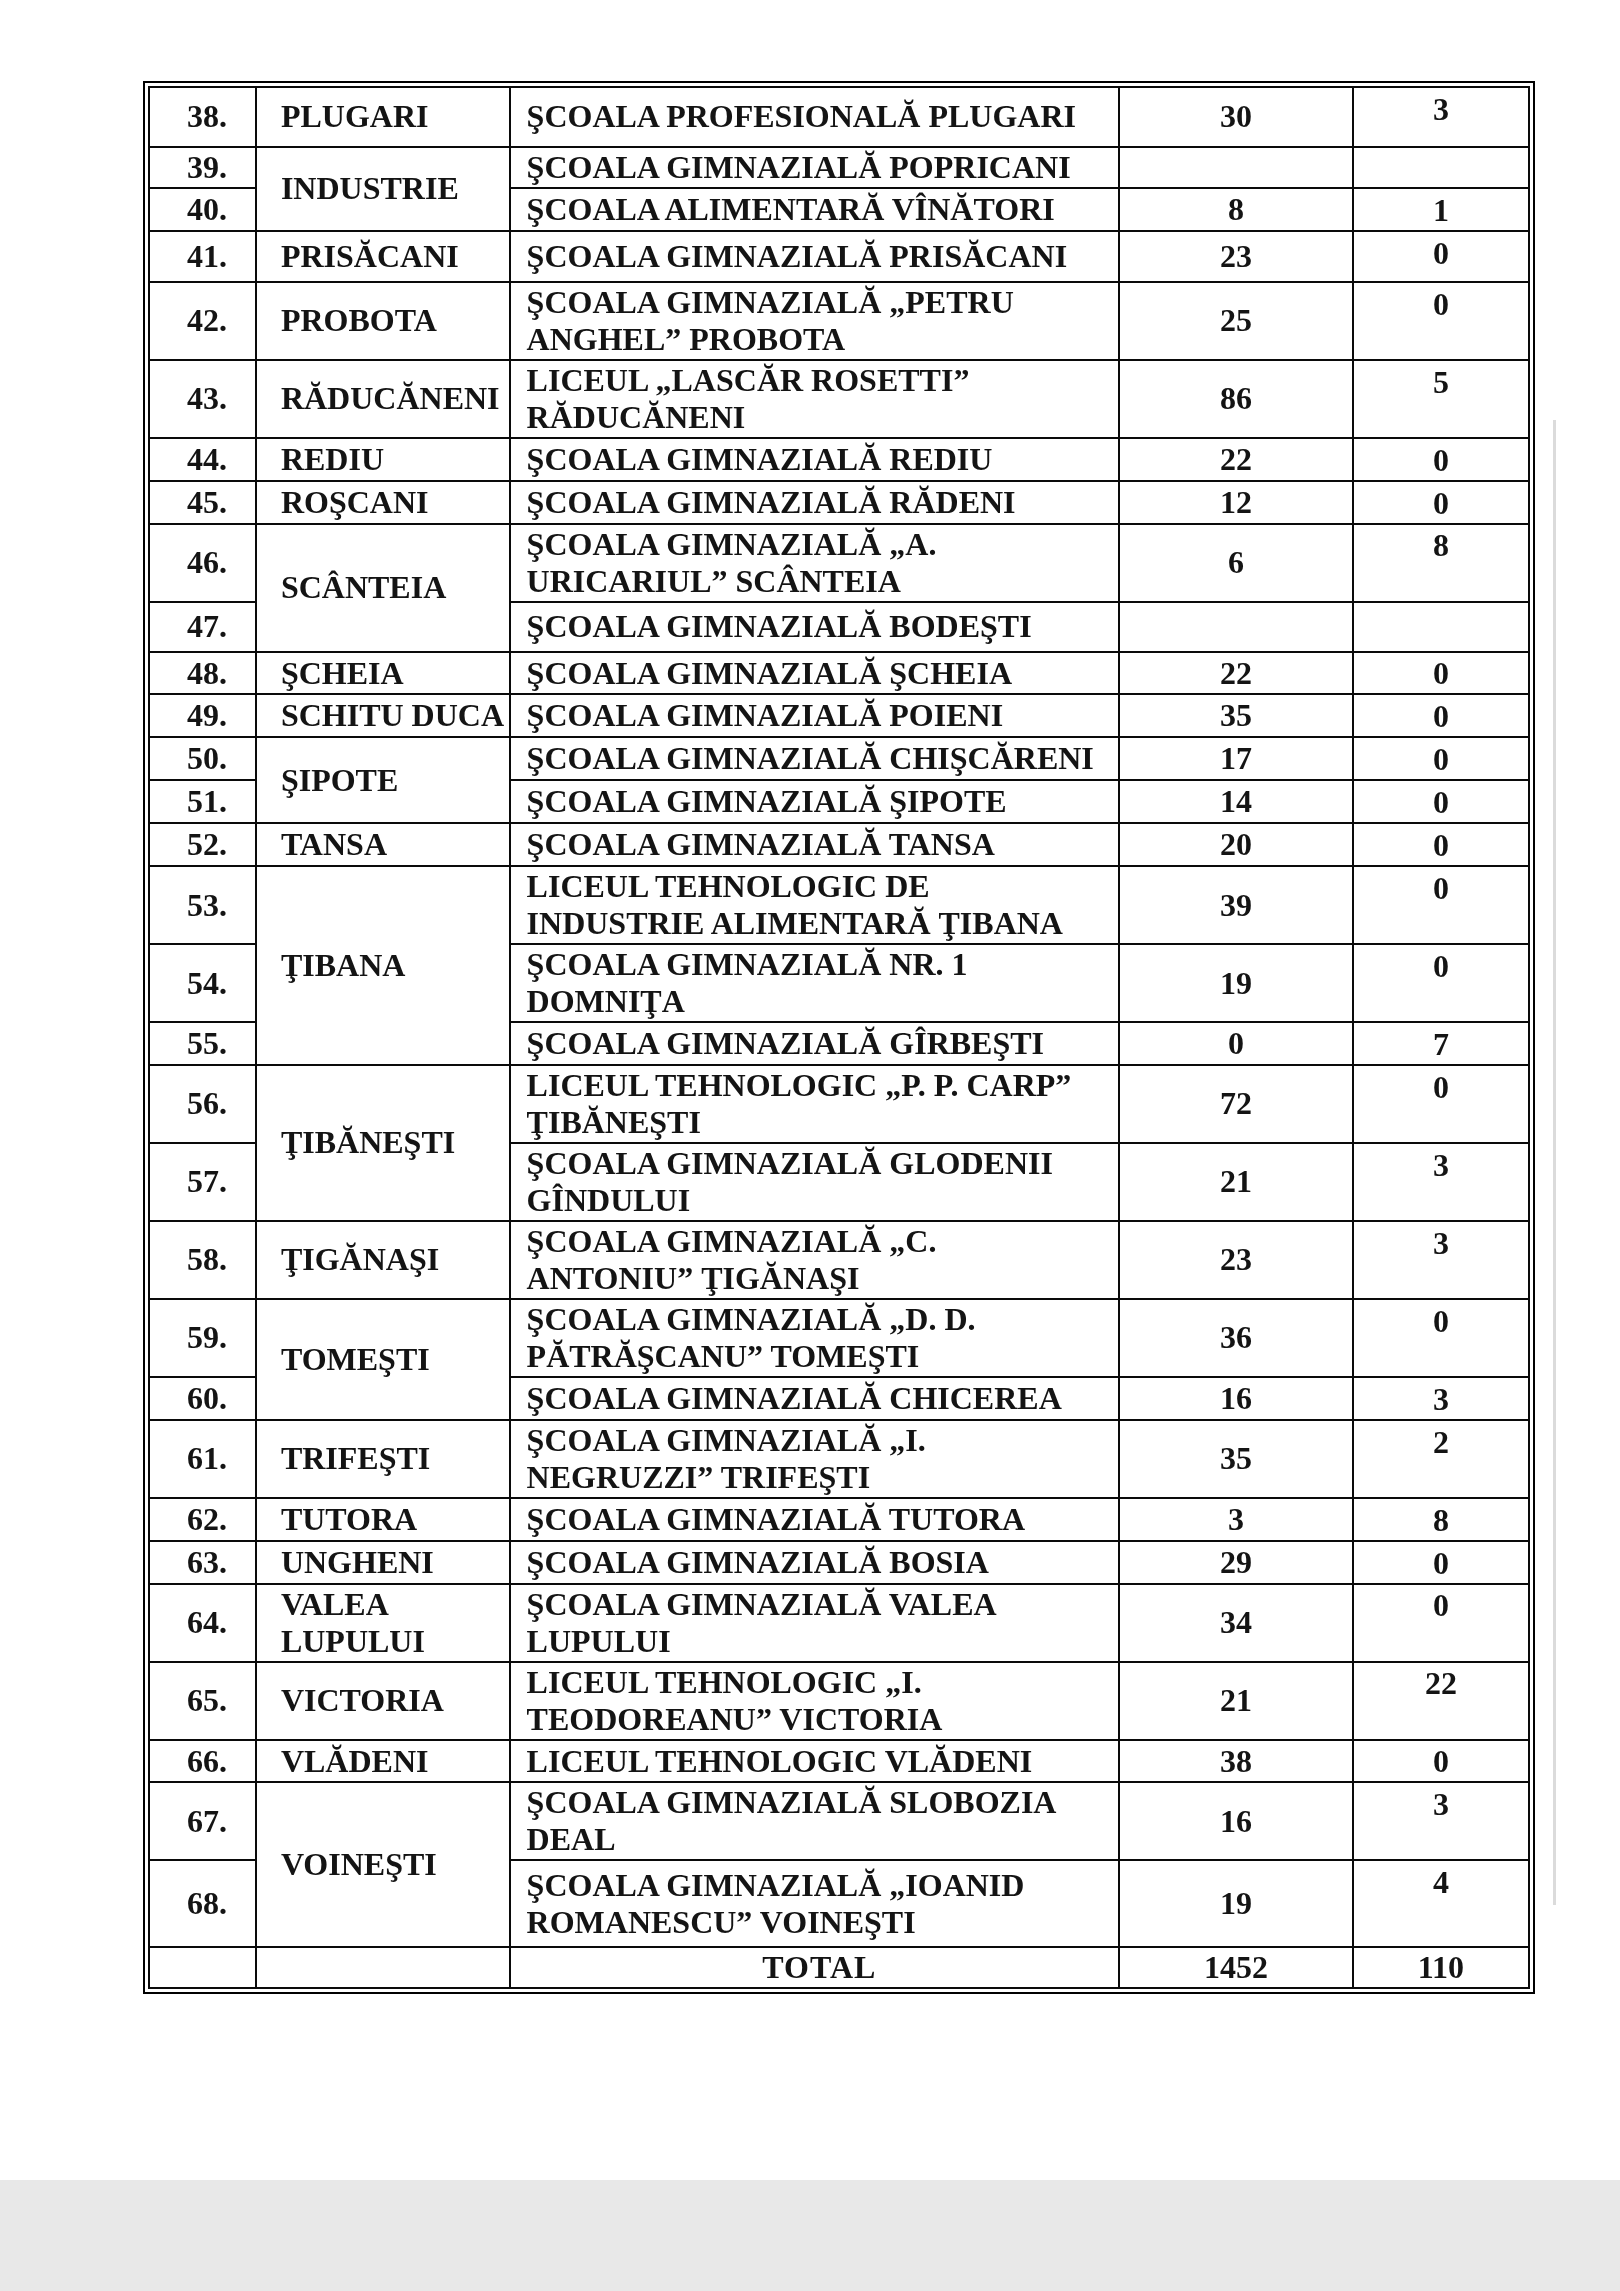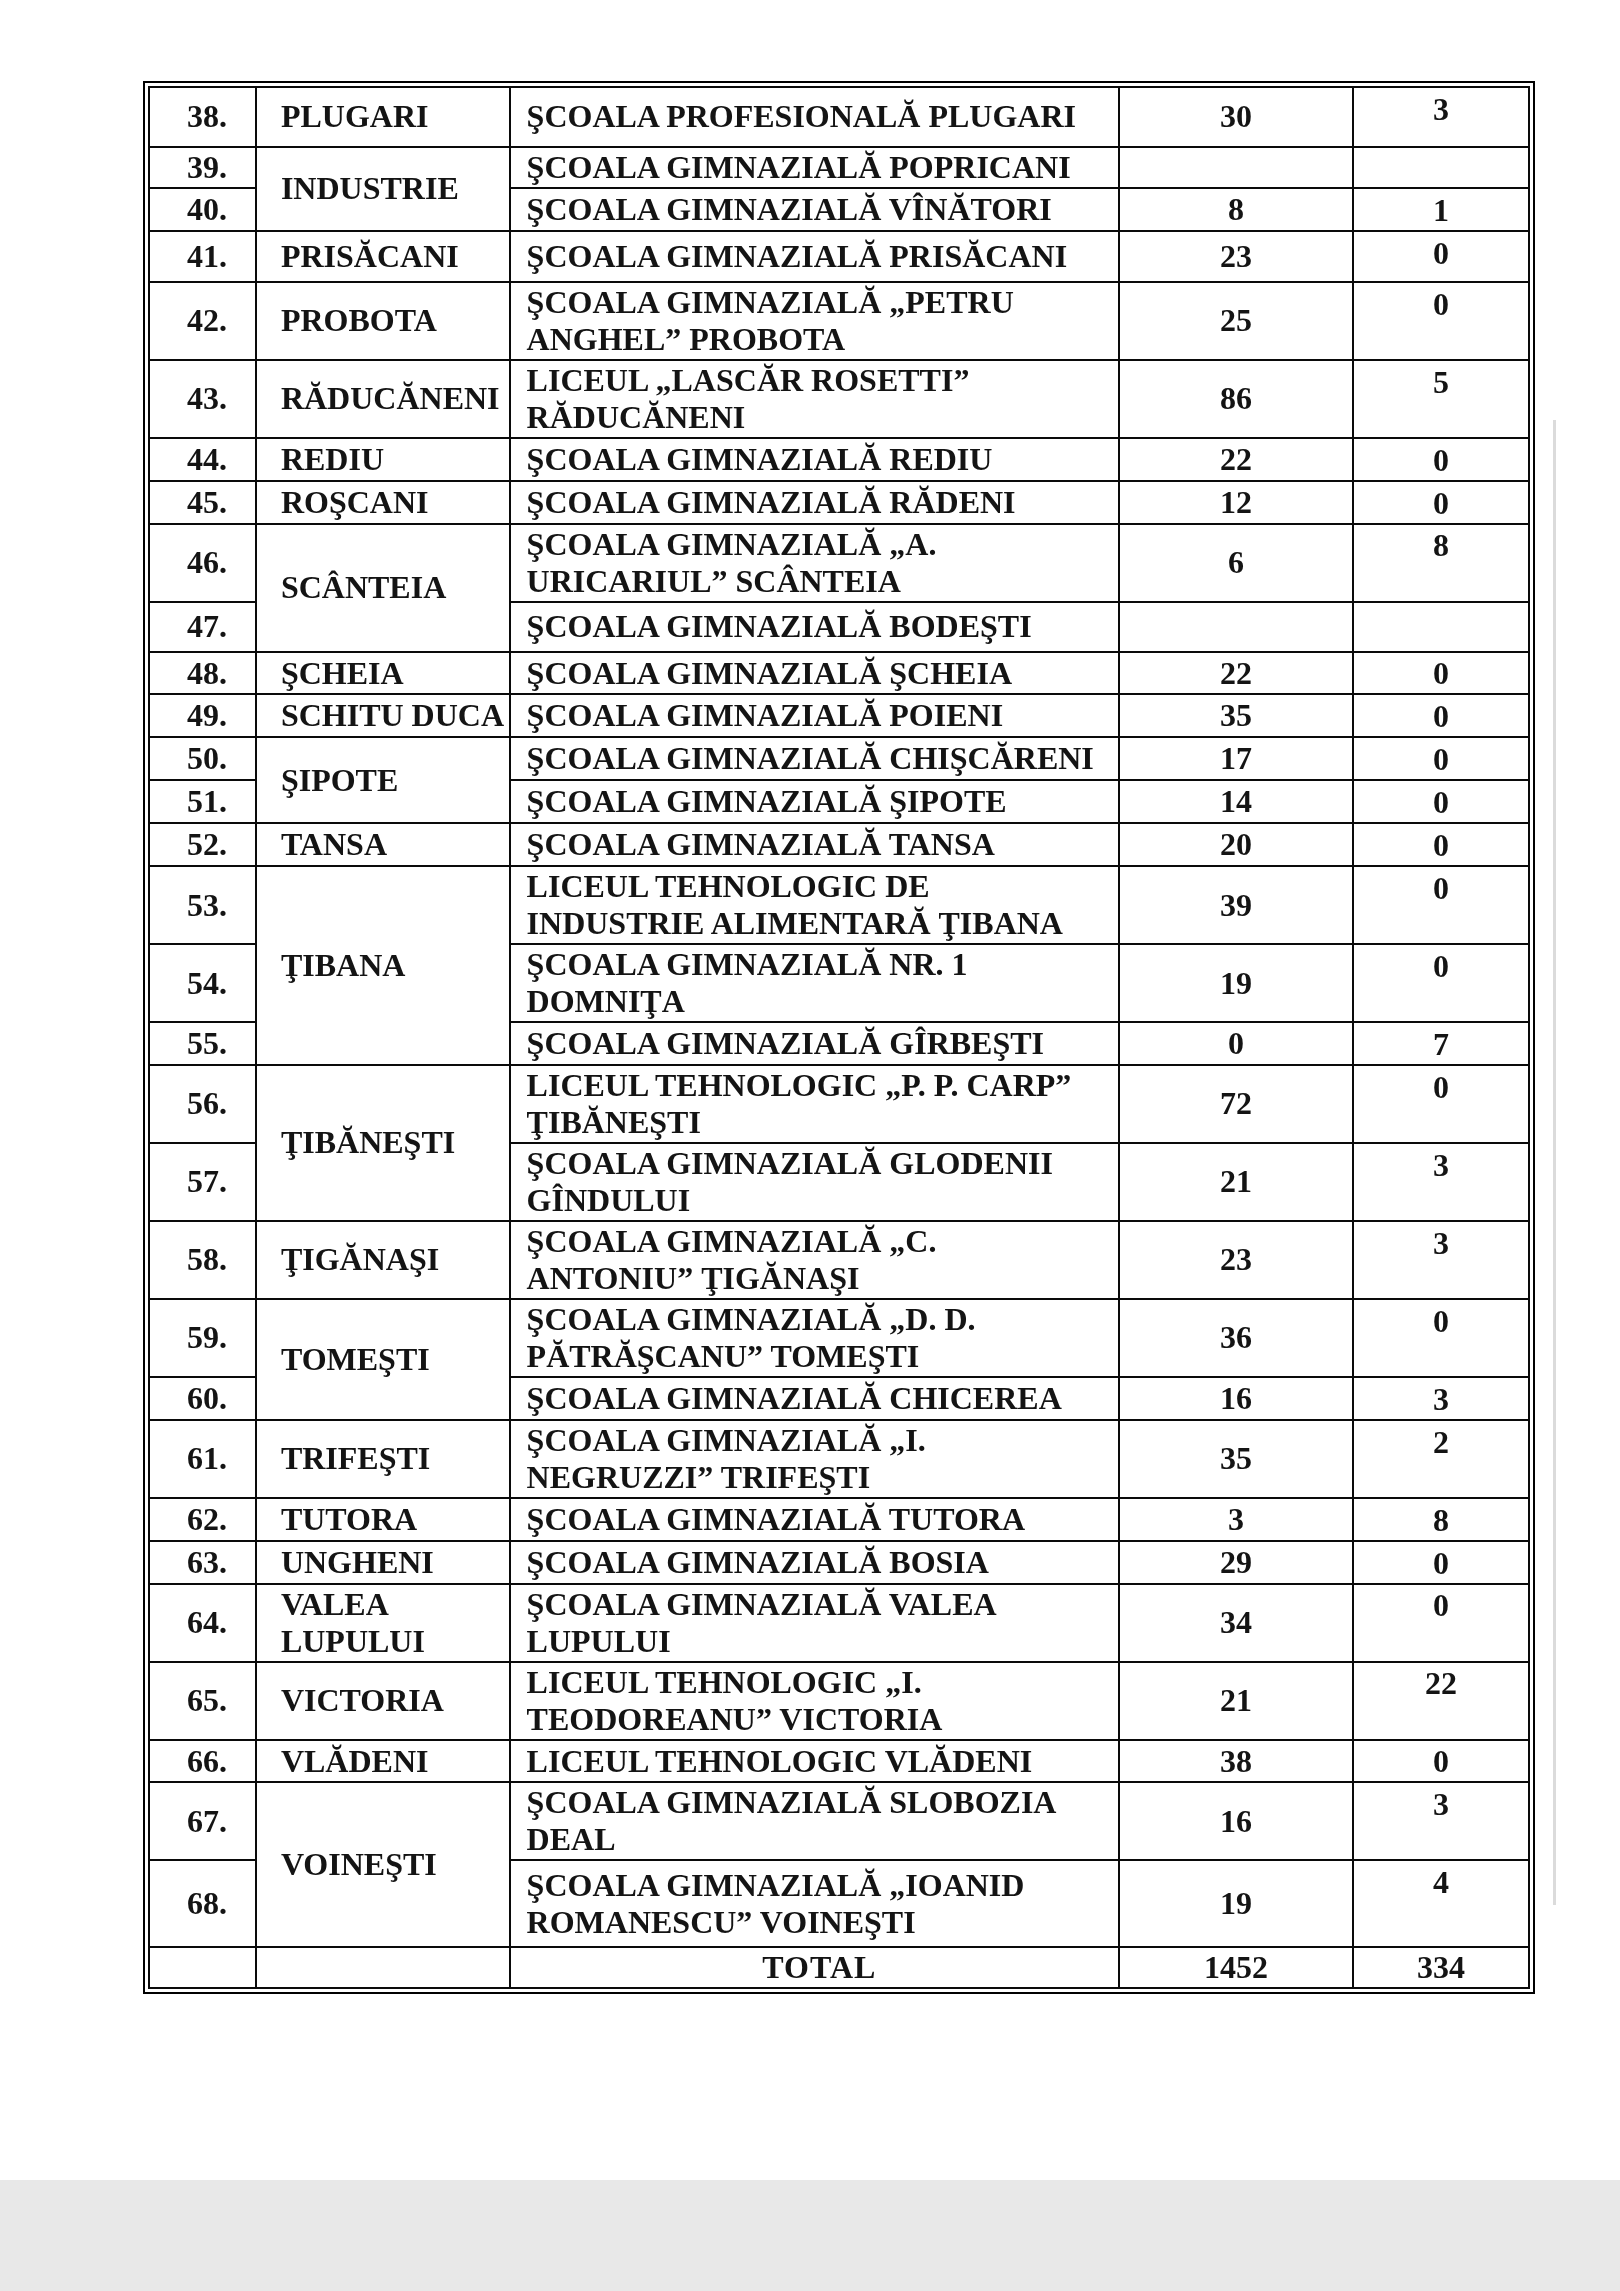--- a/index.html
+++ b/index.html
@@ -68,21 +68,21 @@
           </tr>
           <tr style="height: 40px;">
             <td class="c-no">39.</td>
             <td class="c-loc" rowspan="2">INDUSTRIE</td>
             <td class="c-sch">ŞCOALA GIMNAZIALĂ POPRICANI</td>
             <td class="c-v1"></td>
             <td class="c-v2"></td>
           </tr>
           <tr style="height: 35px;">
             <td class="c-no">40.</td>
-            <td class="c-sch">ŞCOALA GIMNAZIALĂ VÎNĂTORI</td>
+            <td class="c-sch">ŞCOALA ALIMENTARĂ VÎNĂTORI</td>
             <td class="c-v1">8</td>
             <td class="c-v2">1</td>
           </tr>
           <tr style="height: 51px;">
             <td class="c-no">41.</td>
             <td class="c-loc">PRISĂCANI</td>
             <td class="c-sch">ŞCOALA GIMNAZIALĂ PRISĂCANI</td>
             <td class="c-v1">23</td>
             <td class="c-v2">0</td>
           </tr>
@@ -283,20 +283,20 @@
             <td class="c-v1">19</td>
             <td class="c-v2">4</td>
           </tr>
         </tbody>
       <tbody>
         <tr id="total-row" style="height: 37px;">
           <td class="c-no"></td>
           <td class="c-loc"></td>
           <td class="c-sch c-total">TOTAL</td>
           <td class="c-v1">1452</td>
-          <td class="c-v2" style="vertical-align:middle;padding-top:0;">334</td>
+          <td class="c-v2" style="vertical-align:middle;padding-top:0;">110</td>
         </tr>
       </tbody>
     </table>
   </div>
   <div class="edge-shadow"></div>
 </div>
 
 
 </body></html>

